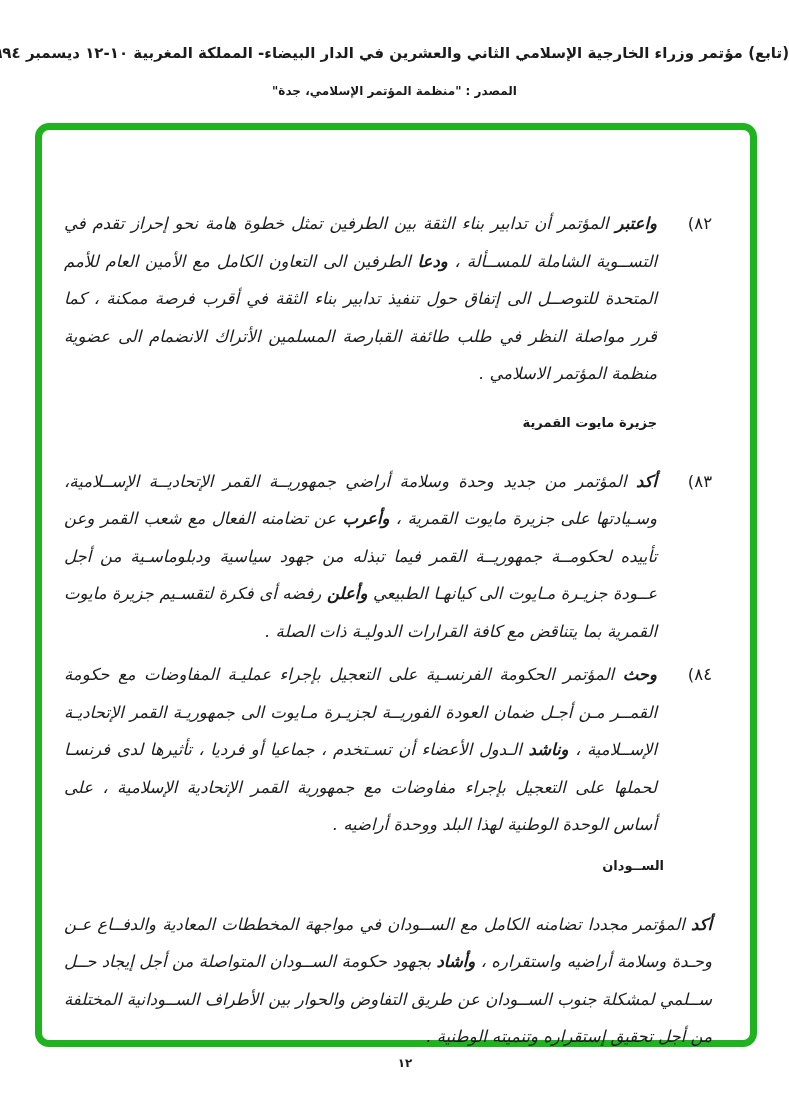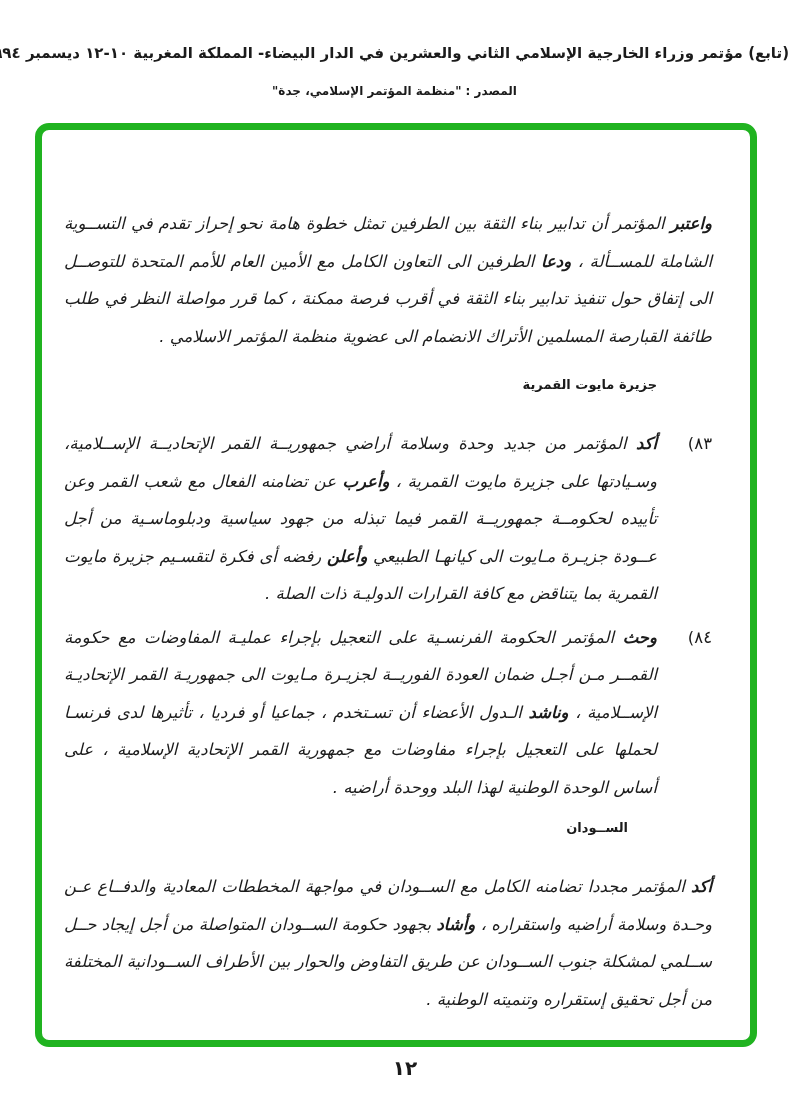--- a/index.html
+++ b/index.html
@@ -41,42 +41,43 @@
   .para { display:flex; margin:0; }
   .para + .para { margin-top:6px; }
   .num { flex:0 0 55px; text-align:right; }
   .txt { flex:1; text-align:justify;font-style:italic; }
   .b { font-weight:bold; }
 
   h2.heading {
     font-weight:bold; font-size:13px; line-height:28px;
     margin:16px 55px 26px 0;
   }
-  h2.heading.h-sudan { margin-top:8px; margin-right:84px; }
+  h2.heading.h-sudan { margin-top:8px; margin-right:48px; }
 
   .pagenum {
     position:absolute; top:1056px; left:0; right:0;
-    text-align:center; font-size:20px; font-weight:bold;
+    text-align:center; font-size:12px; font-weight:bold;
     direction:rtl;
     margin-left:21px;
   }
 </style>
 </head>
 <body>
 
 <div class="page">
 
   <div class="hdr">(تابع) مؤتمر وزراء الخارجية الإسلامي الثاني والعشرين في الدار البيضاء- المملكة المغربية ١٠-١٢ ديسمبر ١٩٩٤-البيان الختامي</div>
 
   <div class="src">المصدر : "منظمة المؤتمر الإسلامي، جدة"</div>
 
   <div class="frame" style="border-color: rgb(32, 179, 32);"></div>
 
   <main class="content" id="content">
       <section class="para">
+        <div class="num">٨٢)</div>
         <div class="txt"><span class="b">واعتبر</span><span> المؤتمر أن تدابير بناء الثقة بين الطرفين تمثل خطوة هامة نحو إحراز تقدم في التســوية الشاملة للمســألة ، </span><span class="b">ودعا</span><span> الطرفين الى التعاون الكامل مع الأمين العام للأمم المتحدة للتوصــل الى إتفاق حول تنفيذ تدابير بناء الثقة في أقرب فرصة ممكنة ، كما قرر  مواصلة النظر في طلب طائفة القبارصة المسلمين الأتراك الانضمام الى عضوية منظمة المؤتمر الاسلامي .</span></div>
       </section>
       <h2 class="heading h-mayotte">جزيرة مايوت القمرية</h2>
       <section class="para">
         <div class="num">٨٣)</div>
         <div class="txt"><span class="b">أكد</span><span> المؤتمر من جديد وحدة وسلامة أراضي جمهوريــة القمر الإتحاديــة الإســلامية، وسـيادتها على جزيرة مايوت القمرية ، </span><span class="b">وأعرب</span><span> عن تضامنه الفعال مع شعب القمر وعن تأييده لحكومــة جمهوريــة القمر فيما تبذله من جهود سياسية ودبلوماسـية من أجل عــودة جزيـرة مـايوت الى كيانهـا الطبيعي </span><span class="b">وأعلن</span><span> رفضه أى فكرة لتقسـيم جزيرة مايوت القمرية بما يتناقض مع كافة القرارات  الدوليـة ذات الصلة .</span></div>
       </section>
       <section class="para">
         <div class="num">٨٤)</div>
         <div class="txt"><span class="b">وحث</span><span> المؤتمر الحكومة الفرنسـية على التعجيل بإجراء عمليـة المفاوضات مع حكومة القمــر مـن أجـل ضمان العودة الفوريــة لجزيـرة مـايوت الى جمهوريـة القمر الإتحاديـة الإســلامية ، </span><span class="b">وناشد</span><span> الـدول الأعضاء أن تسـتخدم ، جماعيا أو فرديا ، تأثيرها لدى فرنسـا لحملها على التعجيل بإجراء  مفاوضات مع جمهورية القمر الإتحادية الإسلامية ، على أساس الوحدة الوطنية لهذا البلد ووحدة أراضيه .</span></div>

